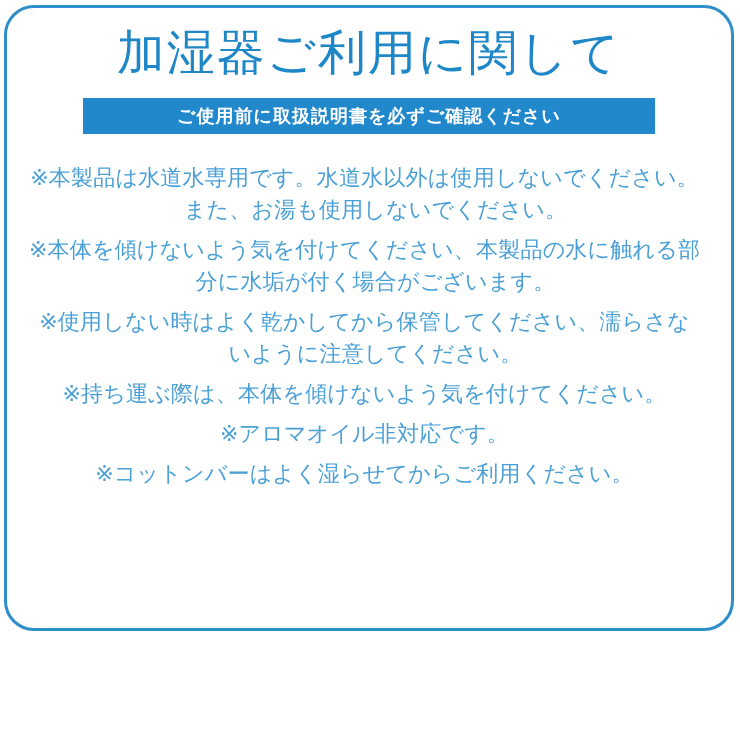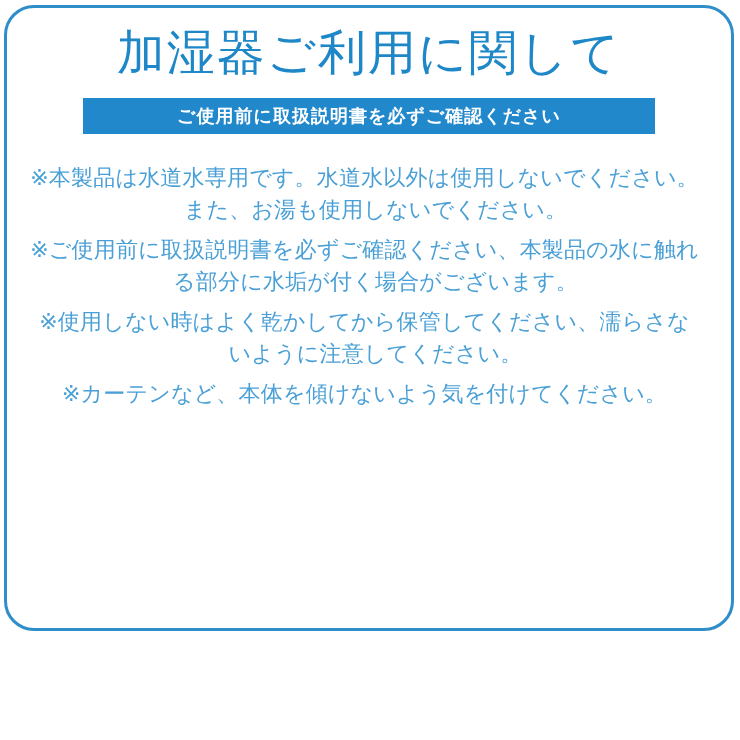--- a/index.html
+++ b/index.html
@@ -62,18 +62,20 @@
 </style>
 </head>
 <body>
 
 <div class="page">
   <div class="card">
     <h1 class="title">加湿器ご利用に関して</h1>
     <div class="banner">ご使用前に取扱説明書を必ずご確認ください</div>
     <div class="body">
       <p class="item">※本製品は水道水専用です。水道水以外は使用しないでください。また、お湯も使用しないでください。</p>
-      <p class="item">※ご使用前に取扱説明書を必ずご確認ください、本製品の水に触れる部分に水垢が付く場合がございます。</p>
+      <p class="item">※本体を傾けないよう気を付けてください、本製品の水に触れる部分に水垢が付く場合がございます。</p>
       <p class="item">※使用しない時はよく乾かしてから保管してください、濡らさないように注意してください。</p>
-      <p class="item">※カーテンなど、本体を傾けないよう気を付けてください。</p>
+      <p class="item">※持ち運ぶ際は、本体を傾けないよう気を付けてください。</p>
+      <p class="item">※アロマオイル非対応です。</p>
+      <p class="item">※コットンバーはよく湿らせてからご利用ください。</p>
     </div>
   </div>
 </div>
 
 </body></html>

